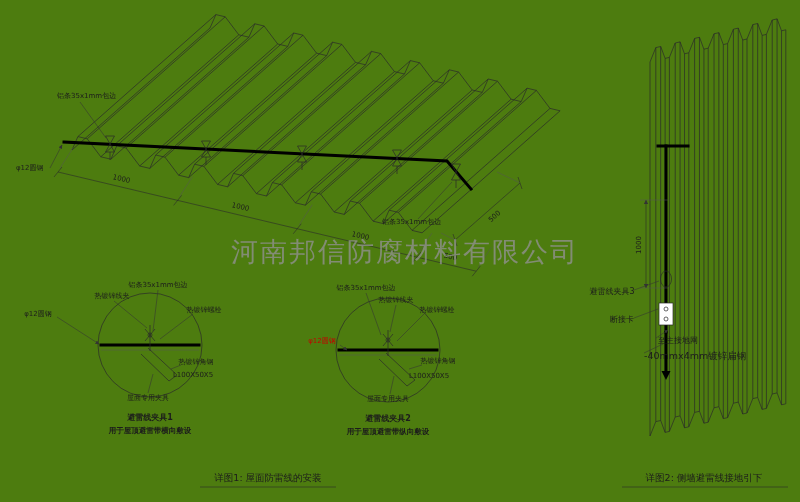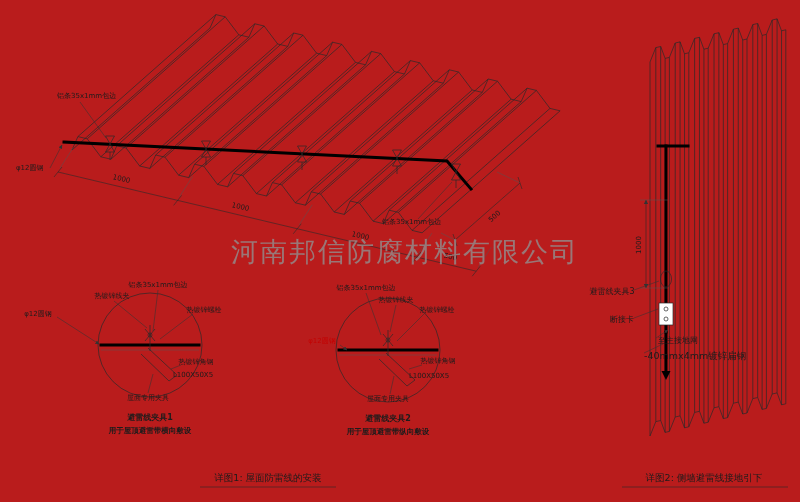--- a/index.html
+++ b/index.html
@@ -1,17 +1,17 @@
 <!DOCTYPE html>
 <html><head>
 <meta charset="utf-8">
 <style>
   html,body{margin:0;padding:0;background:#fff;}
   body{width:800px;height:502px;overflow:hidden;font-family:"DejaVu Sans","Liberation Sans",sans-serif;}
-  .canvas{position:relative;width:800px;height:502px;background:#b91c1c;}
+  .canvas{position:relative;width:800px;height:502px;background:#4d7c0f;}
   svg text{font-family:"DejaVu Sans","Liberation Sans",sans-serif;fill:#1c1c1c;}
   .t7{font-size:7px;}
   .t8{font-size:8px;}
   .t9{font-size:9.5px;}
   .ttl{font-size:8px;font-weight:bold;}
   .sub{font-size:7.5px;font-weight:bold;}
   .red{fill:#c40000;}
   .wm{font-size:27px;fill:#919191;opacity:.78;letter-spacing:2px;}
   .ln{stroke:#2a2a2a;stroke-width:.7;fill:none;}
   .lnf{stroke:#2a2a2a;stroke-width:.7;fill:#fff;}

